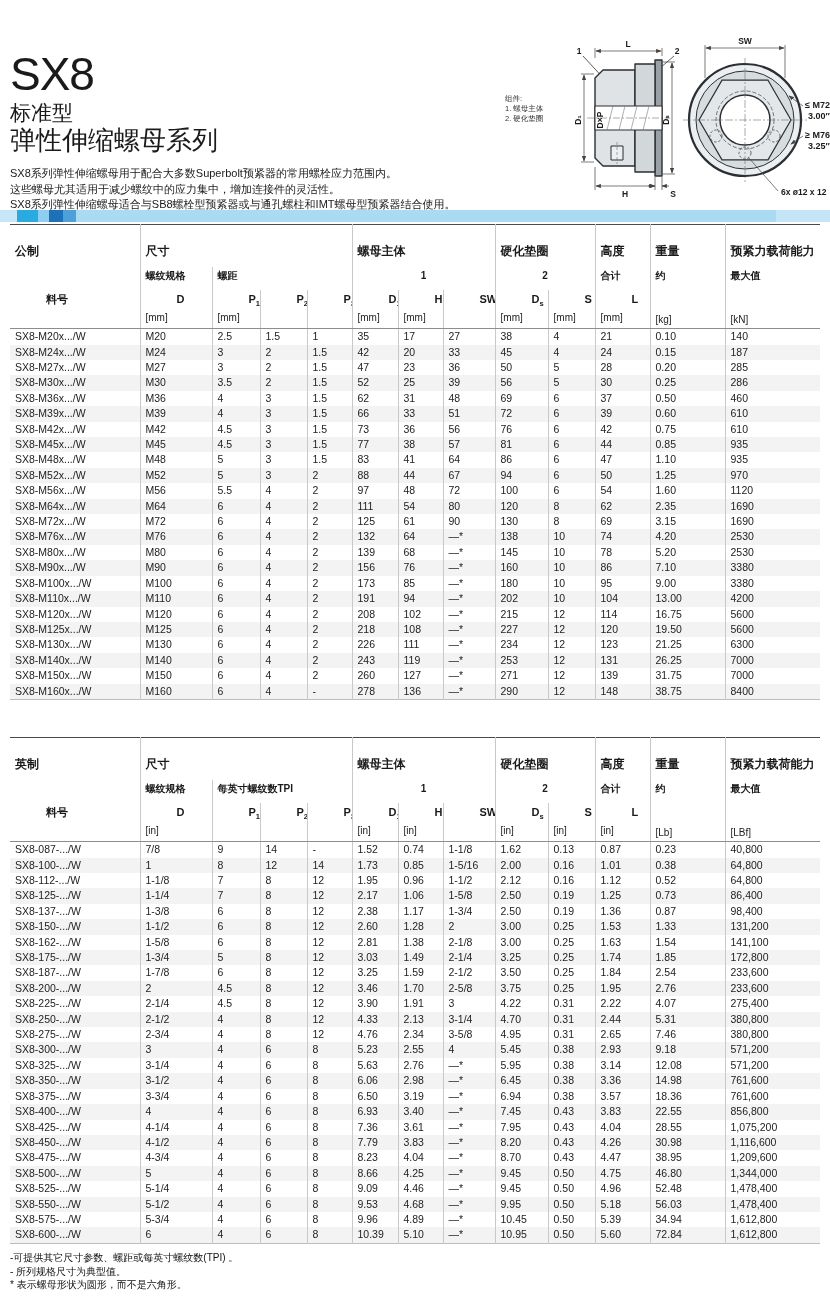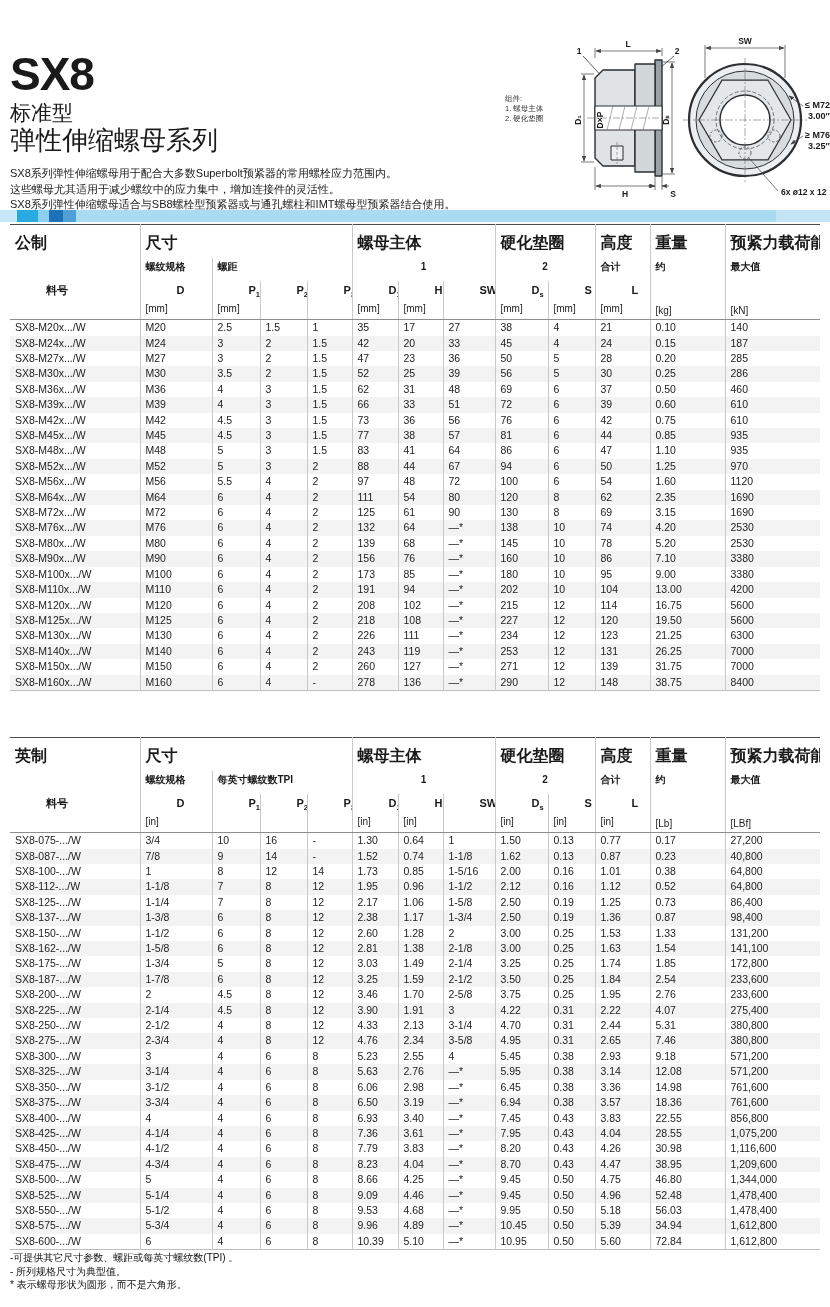--- a/index.html
+++ b/index.html
@@ -3,39 +3,39 @@
 <meta charset="utf-8">
 <style>
   html,body{margin:0;padding:0;}
   body{
     width:830px;height:1307px;background:#ffffff;position:relative;
     font-family:"Liberation Sans","DejaVu Sans",sans-serif;color:#1a1a1a;
     overflow:hidden;
   }
   
   .titleblock{position:absolute;left:10px;top:50px;}
-  .title{font-size:46px;line-height:48px;font-weight:700;letter-spacing:-1px;}
+  .title{font-size:46px;line-height:48px;font-weight:400;letter-spacing:-1px;}
   .subtitle1{font-size:21px;line-height:25px;font-weight:400;margin-top:2px;}
   .subtitle2{font-size:26px;line-height:30px;font-weight:400;}
   .desc{position:absolute;left:10px;top:166px;font-size:11px;line-height:15.5px;width:480px;}
   
   .diagram{position:absolute;left:495px;top:34px;width:335px;height:176px;}
   .legend{position:absolute;left:10px;top:60px;font-size:7.5px;line-height:10px;color:#333;}
   
   .gradbar{position:absolute;left:0;top:210px;width:830px;height:12px;display:flex;}
   .gradbar div{height:12px;}
   
   .twrap{position:absolute;left:10px;width:810px;}
   .twrap.metric{top:224px;}
   .twrap.imperial{top:737px;}
   table{border-collapse:collapse;table-layout:fixed;width:810px;border-top:1px solid #4a4a4a;}
   th,td{border-left:1px solid #c9c9c9;overflow:hidden;white-space:nowrap;}
   th:first-child,td:first-child{border-left:none;}
   thead th{text-align:left;vertical-align:top;font-weight:bold;padding:2px 5px;}
-  tr.grow th{font-size:16px;line-height:13px;padding-top:11px;height:20px;margin-top:47px;}
+  tr.grow th{font-size:12px;line-height:13px;padding-top:20px;height:20px;margin-top:47px;}
   tr.srow th{font-size:10px;line-height:13px;height:19px;}
   tr.crow th{font-size:11px;line-height:12px;height:32px;vertical-align:top;padding-top:3px;border-bottom:1px solid #8d8d8d;}
   tr.crow th sub{font-size:7.5px;}
   tr.crow th .unit{font-weight:normal;font-size:10px;color:#222;margin-top:2px;min-height:11px;}
   tr.crow th .sym{min-height:12px;display:inline-block;margin-left:31px;}
   th.center{text-align:center;}
   tbody td{font-size:10.5px;line-height:15.4px;height:15.4px;padding:0 5px;font-weight:400;color:#222;}
   tbody tr:nth-child(even){background:#f3f3f3;}
   tbody{border-bottom:1px solid #bdbdbd;}
   
@@ -630,35 +630,20 @@
           <th><span class="sym">SW</span><sub></sub><div class="unit"></div></th>
           <th><span class="sym">D</span><sub>s</sub><div class="unit">[in]</div></th>
           <th><span class="sym">S</span><sub></sub><div class="unit">[in]</div></th>
           <th><span class="sym">L</span><sub></sub><div class="unit">[in]</div></th>
           <th><span class="sym"></span><sub></sub><div class="unit">[Lb]</div></th>
           <th><span class="sym"></span><sub></sub><div class="unit">[LBf]</div></th>
         </tr>
     </thead>
     <tbody>
         <tr>
-          <td>SX8-075-.../W</td>
-          <td>3/4</td>
-          <td>10</td>
-          <td>16</td>
-          <td>-</td>
-          <td>1.30</td>
-          <td>0.64</td>
-          <td>1</td>
-          <td>1.50</td>
-          <td>0.13</td>
-          <td>0.77</td>
-          <td>0.17</td>
-          <td>27,200</td>
-        </tr>
-        <tr>
           <td>SX8-087-.../W</td>
           <td>7/8</td>
           <td>9</td>
           <td>14</td>
           <td>-</td>
           <td>1.52</td>
           <td>0.74</td>
           <td>1-1/8</td>
           <td>1.62</td>
           <td>0.13</td>

